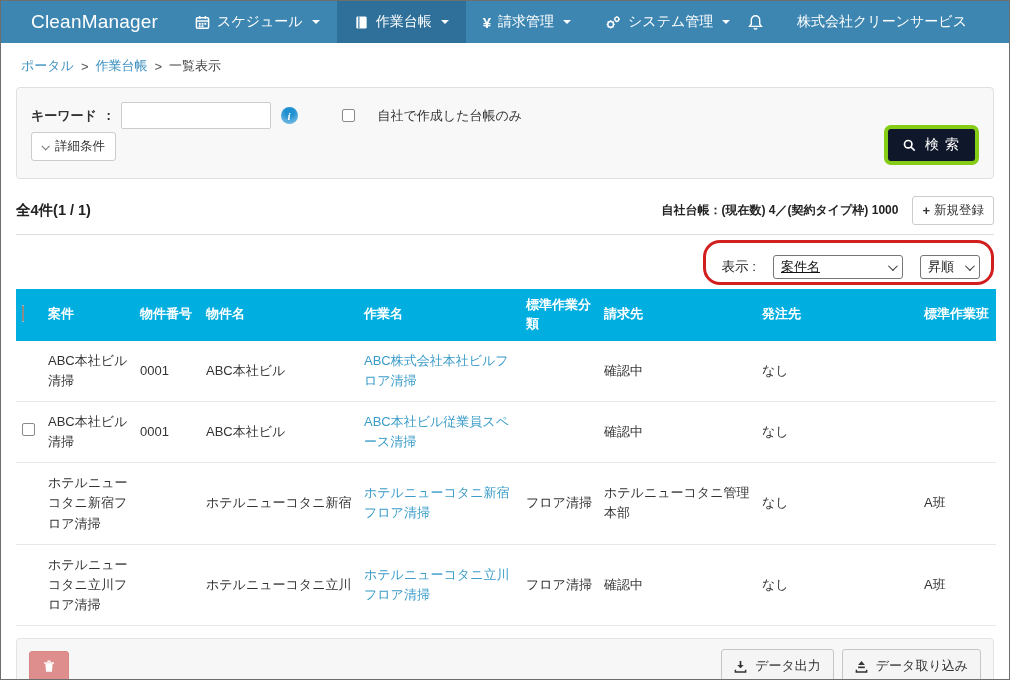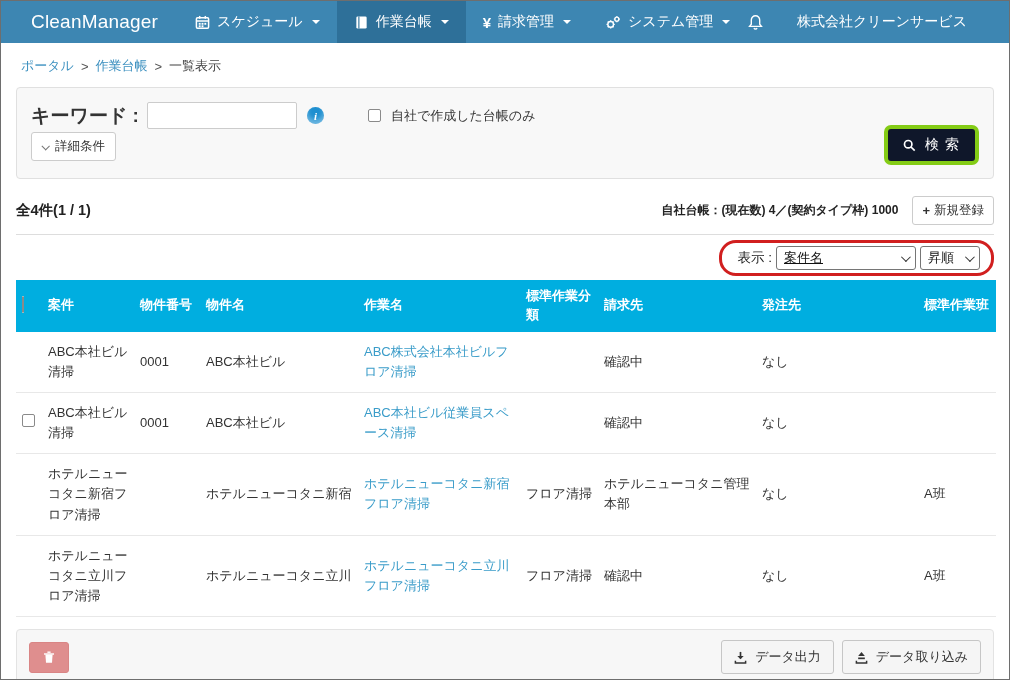--- a/index.html
+++ b/index.html
@@ -20,44 +20,44 @@
   
   .breadcrumb { padding:14px 20px 10px; font-size:13px; color:#444; display:flex; gap:7px; align-items:center; }
   .bc-link { color:#3a8fbf; cursor:pointer; text-decoration:none; }
   .bc-sep { color:#555; }
 
   .content { padding:0 15px; }
 
   
   .search-panel { border:1px solid #e0e0e0; background:#f8f8f8; border-radius:4px; padding:14px 14px 12px; position:relative; margin-top:2px; height:92px; }
   .search-row { display:flex; align-items:center; }
-  .kw-label { font-size:19px; font-weight:bold; color:#333; margin-right:8px; }
+  .kw-label { font-size:13px; font-weight:bold; color:#333; margin-right:8px;font-family:Liberation Mono, monospace; }
   .kw-input { width:150px; height:27px; border:1px solid #ccc; border-radius:2px; background:#fff; padding:0 6px; font-size:13px; }
   .info-icon { width:17px; height:17px; border-radius:50%; background:#1e8fd0; color:#fff; font-family:"Liberation Serif",serif; font-style:italic; font-weight:bold; font-size:11px; display:flex; align-items:center; justify-content:center; margin-left:10px; box-shadow:inset 0 -4px 5px rgba(255,255,255,.35); }
-  .cb-group { display:flex; align-items:center; gap:10px; margin-left:44px; font-size:13px; color:#333; cursor:pointer; }
+  .cb-group { display:flex; align-items:center; gap:23px; margin-left:44px; font-size:13px; color:#333; cursor:pointer; }
   .fake-checkbox { width:13px; height:13px; border:1px solid #8a8a8a; background:#fff; border-radius:2px; flex:0 0 auto; }
   .detail-btn { margin-top:3px; display:inline-flex; align-items:center; gap:7px; background:#fff; border:1px solid #ccc; border-radius:3px; padding:5px 10px; font-size:12.5px; color:#333; cursor:pointer; }
   .chev { width:6px; height:6px; border-right:1.6px solid #777; border-bottom:1.6px solid #777; transform:rotate(45deg) translateY(-1px); }
   .search-btn { position:absolute; right:14px; bottom:13px; background:#0f172a; color:#fff; border:4px solid #84cc16; border-radius:7px; padding:7px 15px; font-size:14px; display:flex; align-items:center; gap:9px; cursor:pointer; letter-spacing:1px; }
 
   
   .summary-row { margin-top:17px; display:flex; justify-content:space-between; align-items:center; }
   .count-text { font-size:14.5px; font-weight:bold; color:#222; }
   .summary-right { display:flex; align-items:center; gap:14px; }
   .quota-text { font-size:12px; font-weight:bold; color:#222; }
   .new-btn { background:#fff; border:1px solid #ccc; border-radius:3px; padding:5px 9px; font-size:12.5px; color:#333; display:flex; align-items:center; gap:4px; cursor:pointer; }
   .plus-glyph { font-weight:bold; font-size:13px; }
   .divider { border-bottom:1px solid #ddd; margin-top:9px; }
 
   
   .sort-row { margin-top:5px; display:flex; justify-content:flex-end; }
-  .sort-annotation { display:inline-flex; align-items:center; gap:4px; border:3px solid #d11f1f; border-radius:17px; padding:3px 11px 3px 15px; }
+  .sort-annotation { display:inline-flex; align-items:center; gap:17px; border:3px solid #d11f1f; border-radius:17px; padding:12px 11px 3px 15px; }
   .sort-label { font-size:13.5px; color:#222; }
   .fake-select { height:24px; background:#fff; border:1px solid #767676; border-radius:3px; display:inline-flex; align-items:center; justify-content:space-between; padding:0 7px; font-size:13px; color:#111; cursor:pointer; gap:8px; }
-  .sel-field { width:140px;text-decoration:underline; }
+  .sel-field { width:130px;text-decoration:underline; }
   .sel-order { width:60px; }
   .sel-chev { width:7px; height:7px; border-right:1.8px solid #333; border-bottom:1.8px solid #333; transform:rotate(45deg) translateY(-2px); flex:0 0 auto; }
 
   
   table { width:100%; border-collapse:collapse; margin-top:4px; font-size:13px; table-layout:fixed; }
   th { background:#00aee0; color:#fff; text-align:left; font-weight:bold; padding:7px 6px; vertical-align:middle; line-height:1.45; }
   td { padding:10px 6px; border-bottom:1px solid #e8e8e8; color:#333; vertical-align:middle; line-height:1.55; word-break:break-all; }
   .table-link { color:#3a9cc9; cursor:pointer; text-decoration:none; }
   .col-cb { width:26px; } .col-anken { width:92px; } .col-no { width:66px; }
   .col-bname { width:158px; } .col-work { width:162px; } .col-bunrui { width:78px; }

